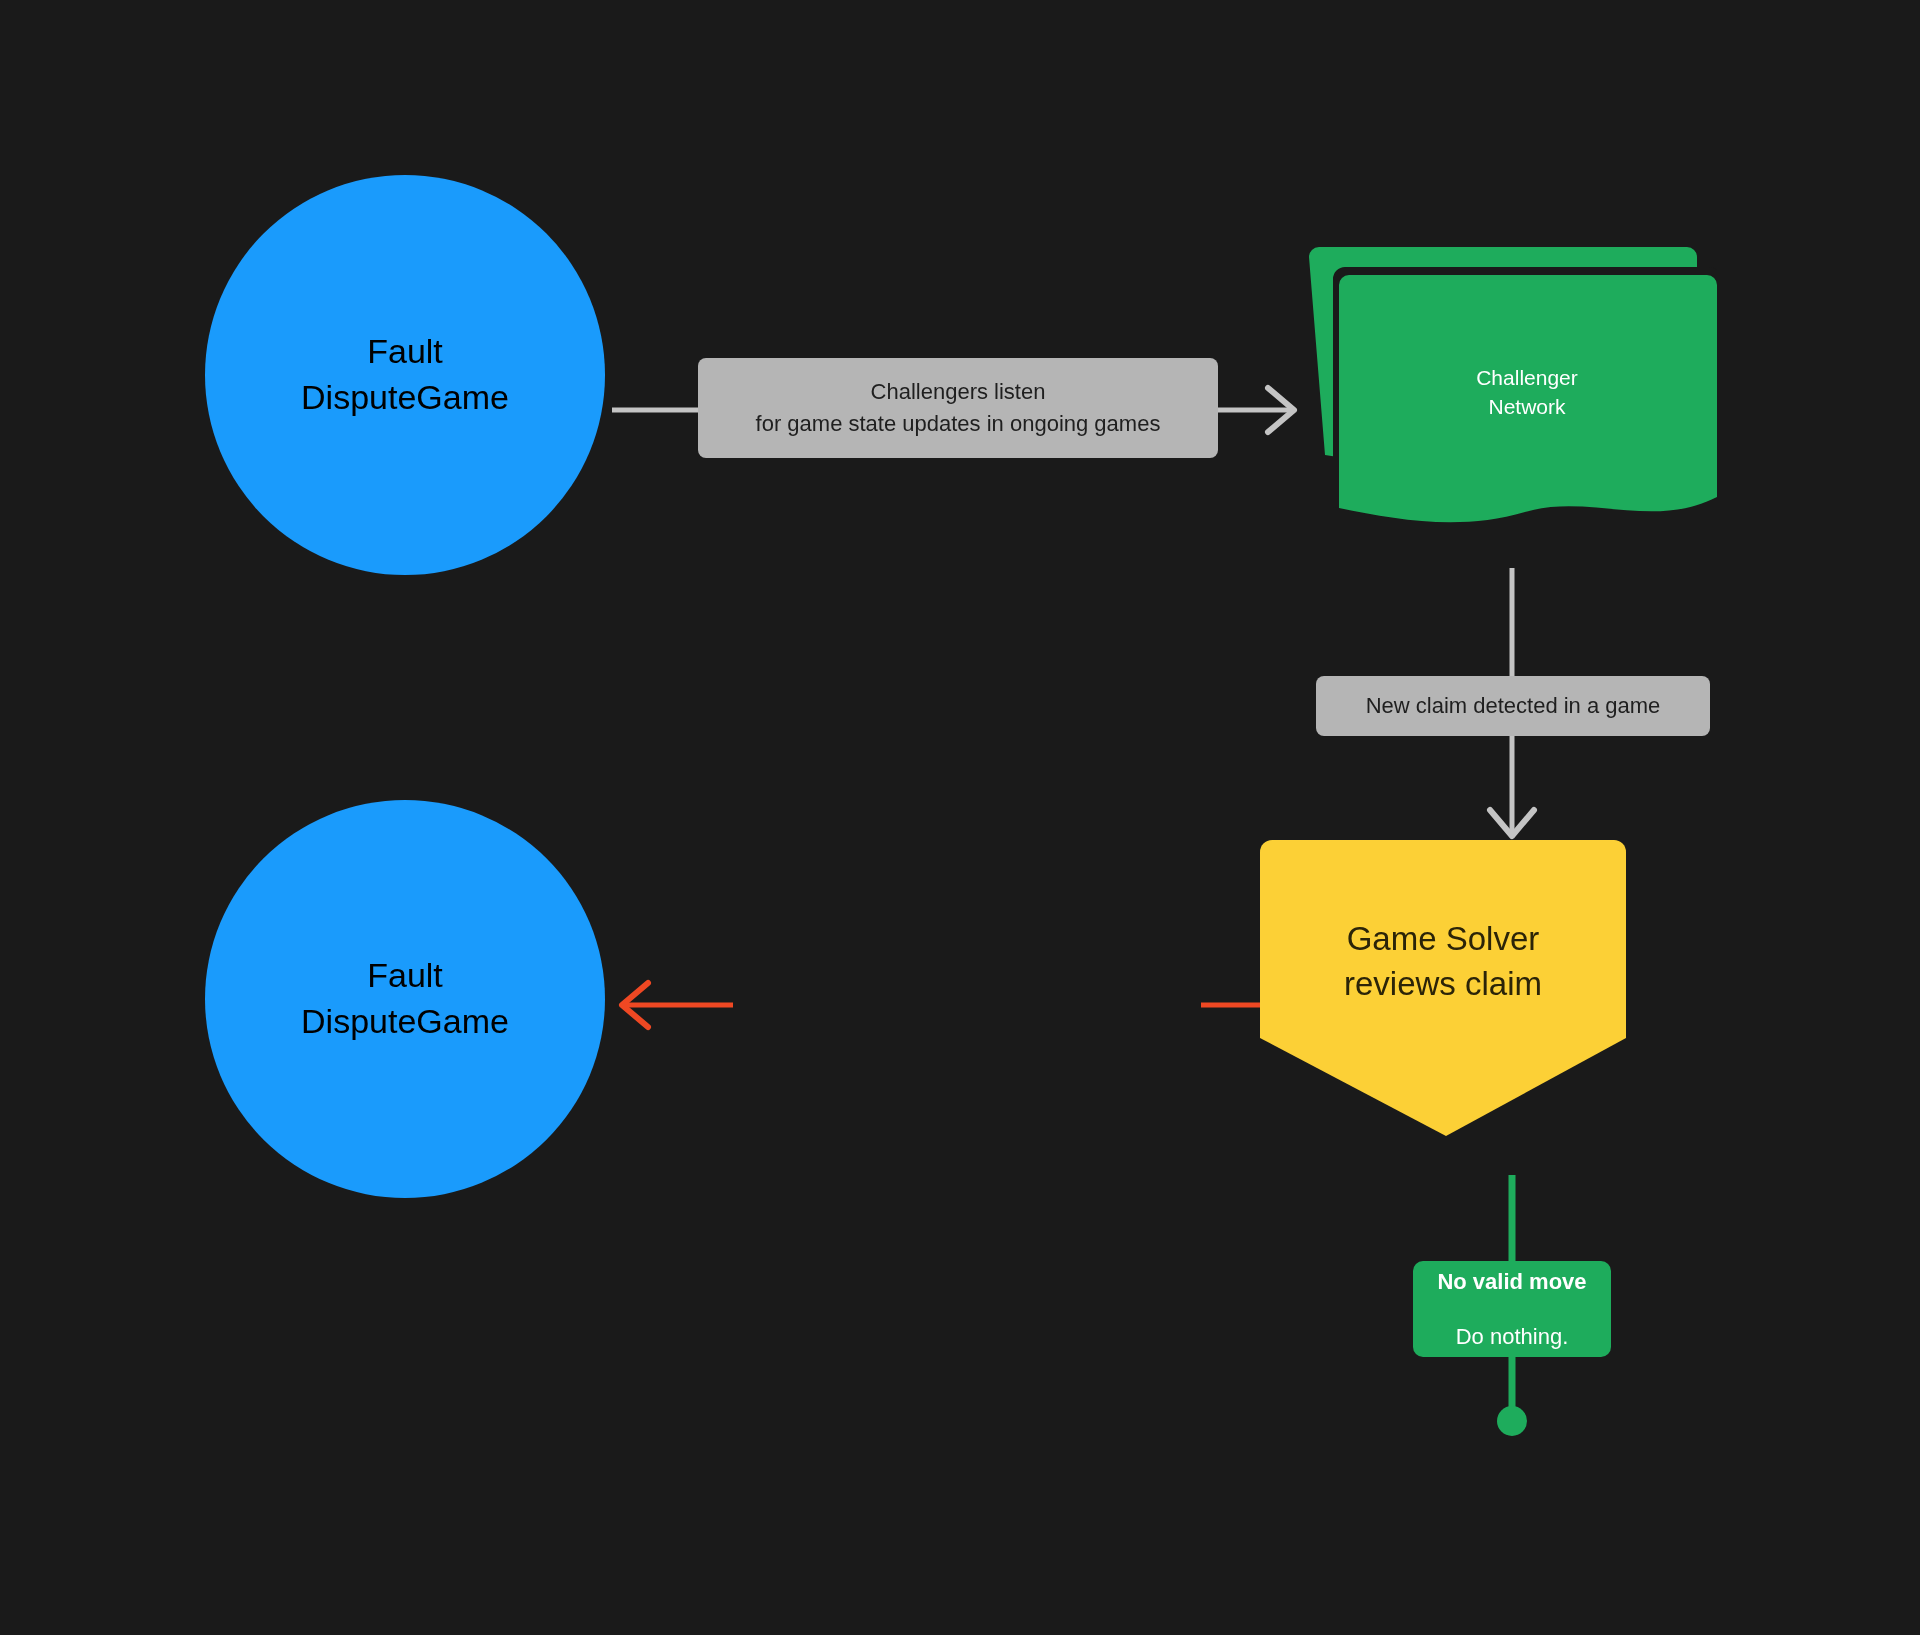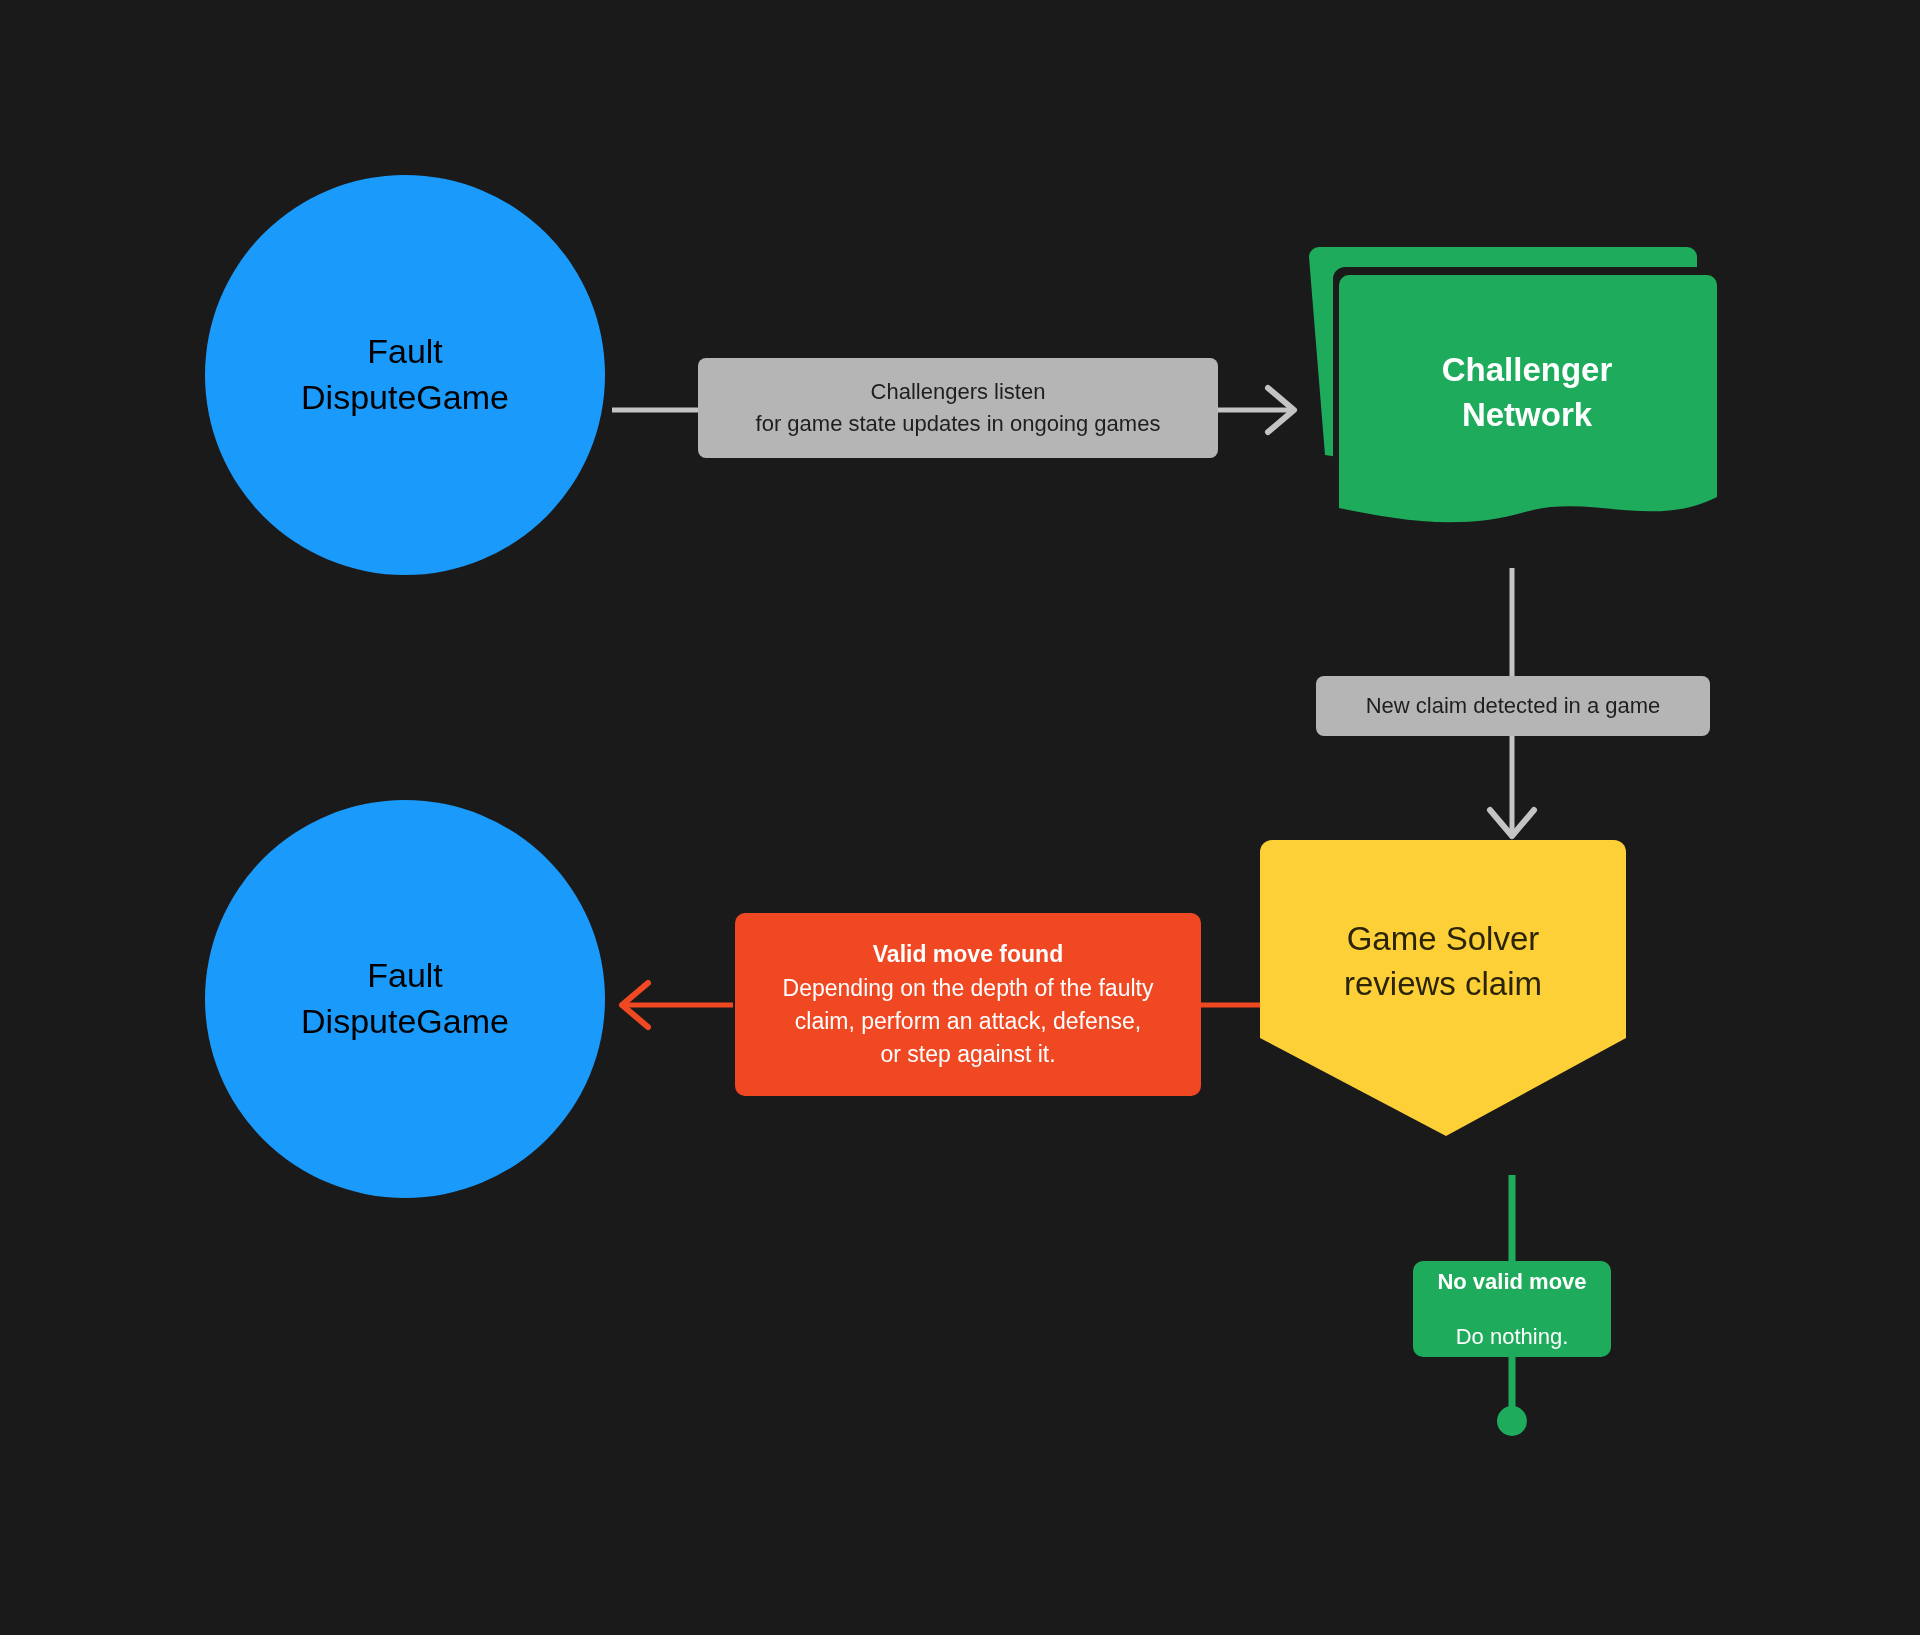--- a/index.html
+++ b/index.html
@@ -74,22 +74,22 @@
   #node-challenger-network .doc-svg {
     position: absolute;
     left: 0;
     top: 0;
     width: 416px;
     height: 325px;
   }
   #node-challenger-network .node-label {
     position: relative;
     color: #ffffff;
-    font-size: 33px;
-    font-weight: 700;
+    font-size: 21px;
+    font-weight: 400;
     margin-left: 32px;
     margin-top: -26px;
   }
 
   
   #node-game-solver {
     left: 1248px;
     top: 838px;
     width: 390px;
     height: 300px;
@@ -284,25 +284,19 @@
 
   <div class="edge-label gray" id="label-challengers-listen">
     <div class="line">Challengers listen</div>
     <div class="line">for game state updates in ongoing games</div>
   </div>
 
   <div class="edge-label gray" id="label-new-claim">
     <div class="line">New claim detected in a game</div>
   </div>
 
-  <div class="edge-label orange" id="label-valid-move">
-    <div class="title">Valid move found</div>
-    <div class="line">Depending on the depth of the faulty</div>
-    <div class="line">claim, perform an attack, defense,</div>
-    <div class="line">or step against it.</div>
-  </div>
 
   <div class="edge-label green" id="label-no-valid-move">
     <div class="title">No valid move</div>
     <div class="line">Do nothing.</div>
   </div>
 
 </div>
 
 </body></html>

